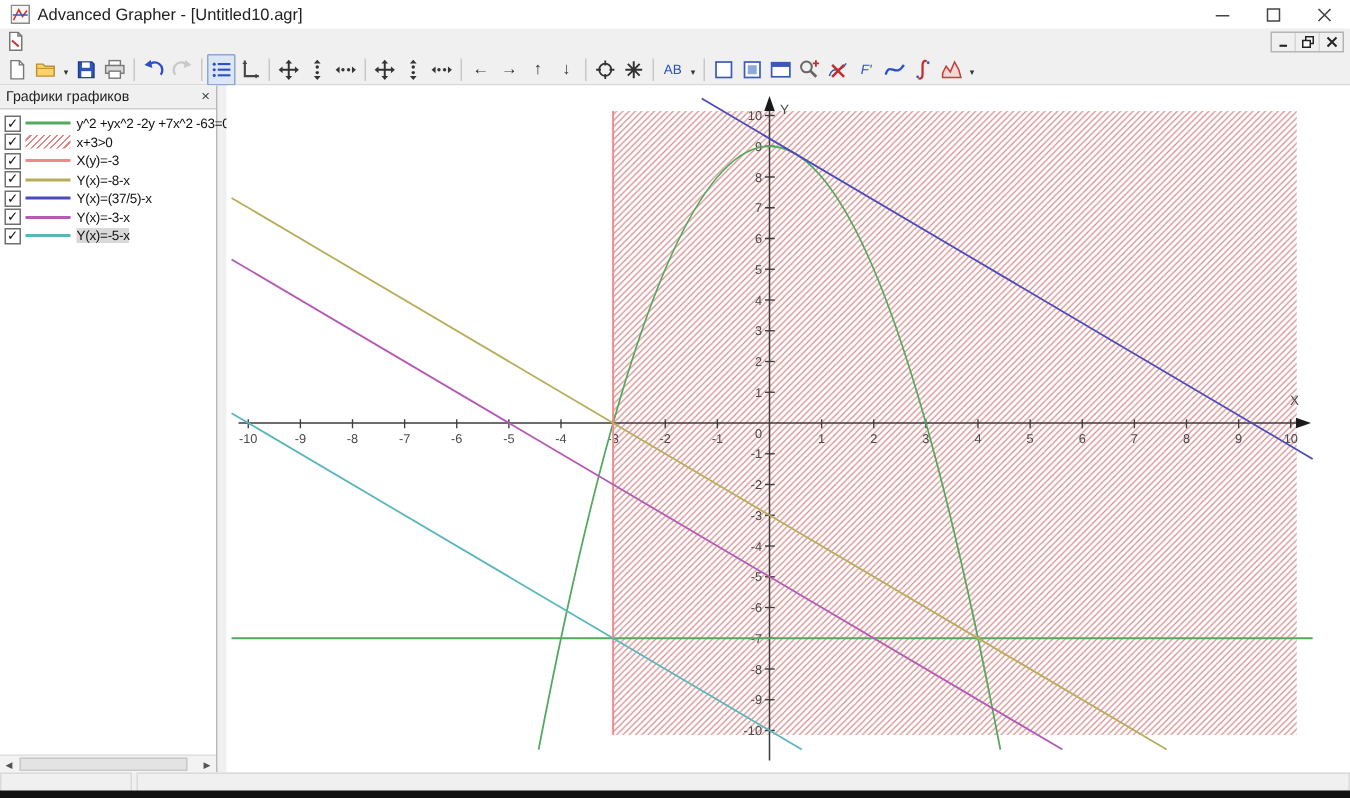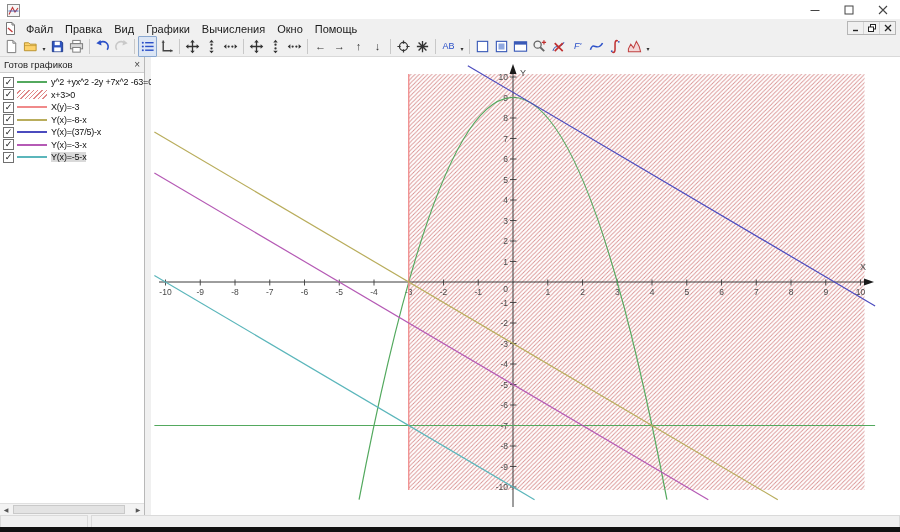--- a/index.html
+++ b/index.html
@@ -52,20 +52,21 @@
 <div>
 
   <div class="titlebar">
     <span class="appicon">
       <svg width="13" height="13" viewBox="0 0 13 13">
         <rect x="0.5" y="0.5" width="12" height="12" fill="#f7f7f7" stroke="#8a8a8a"></rect>
         <path d="M2 10.5 L5.5 3.5 L8 8 L11 4" fill="none" stroke="#c23a3a" stroke-width="1.1"></path>
         <path d="M1.5 7 H11.5" stroke="#3a5ab8" stroke-width="0.9"></path>
       </svg>
     </span>
+    <span class="title">Advanced Grapher - [Untitled10.agr]</span>
     <span class="win-ctrls">
       <span class="win-btn">
         <svg width="10" height="10" viewBox="0 0 10 10">
             <path d="M0.5 5.5 H9.5" stroke="#444" stroke-width="1"></path>
           </svg>
       </span>
       <span class="win-btn">
         <svg width="10" height="10" viewBox="0 0 10 10">
             <rect x="1" y="1" width="8" height="8" fill="none" stroke="#444"></rect>
           </svg>
@@ -79,21 +80,20 @@
   </div>
 
   <div class="menubar">
     <span class="docicon">
       <svg width="12" height="13" viewBox="0 0 12 13">
         <path d="M2.5 0.5 H8 L10.5 3 V12.5 H2.5 Z" fill="#fff" stroke="#777"></path>
         <path d="M8 0.5 V3 H10.5" fill="none" stroke="#777"></path>
         <path d="M4 6 L8.5 10" stroke="#c23a3a" stroke-width="1.4"></path>
       </svg>
     </span>
-    <span id="menu-items"><span class="menu-item">Файл</span><span class="menu-item">Правка</span><span class="menu-item">Вид</span><span class="menu-item">Графики</span><span class="menu-item">Вычисления</span><span class="menu-item">Окно</span><span class="menu-item">Помощь</span></span>
     <span class="mdi-ctrls">
       <span class="mdi-btn">
         <svg width="8" height="8" viewBox="0 0 8 8">
             <path d="M1 6.5 H6" stroke="#222" stroke-width="1.4"></path>
           </svg>
       </span>
       <span class="mdi-btn">
         <svg width="8" height="8" viewBox="0 0 8 8">
             <rect x="2.5" y="0.5" width="5" height="4.5" fill="#fff" stroke="#222"></rect>
             <rect x="0.5" y="3" width="5" height="4.5" fill="#fff" stroke="#222"></rect>
@@ -359,21 +359,21 @@
             <path d="M1.5 13.5 V10.5 L4 5.5 L7 9.5 L10 2.5 L13 8 L14.5 13.5 Z" fill="#f3d6d6" stroke="#c04040" stroke-width="1.1"></path>
           </svg>
         </span>
       </span>
       <span class="tb-dd">▾</span>
     </div>
 
   <div class="main">
     <div class="panel">
       <div class="panel-header">
-        <span>Готов графиков</span>
+        <span>Графики графиков</span>
         <span class="panel-close">×</span>
       </div>
       <div class="glist" id="glist">
           <div class="glist-row">
             <span class="gchk">✓</span>
             <span class="gswatch line" style="background: rgb(83, 169, 94);"></span>
             <span class="glabel">y^2 +yx^2 -2y +7x^2 -63=0</span>
           </div>
           <div class="glist-row">
             <span class="gchk">✓</span>

